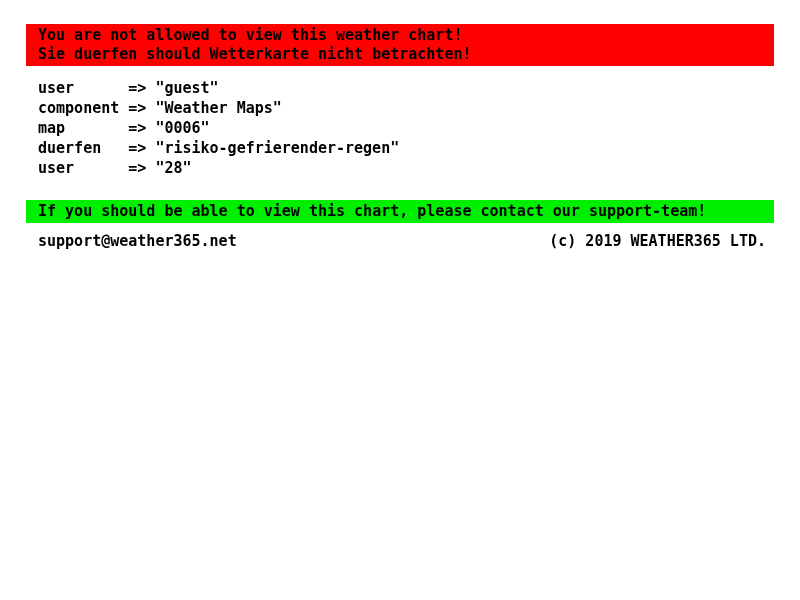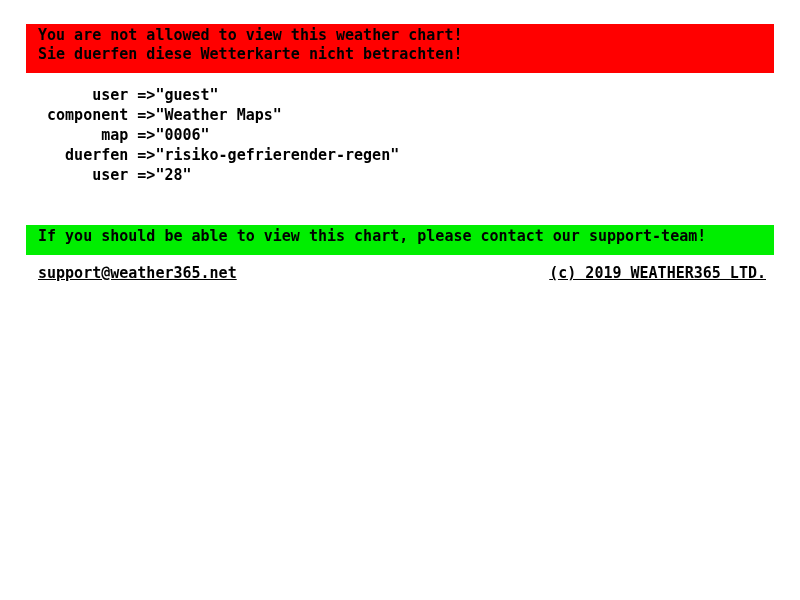--- a/index.html
+++ b/index.html
@@ -10,50 +10,49 @@
     font-weight: bold;
     font-size: 15px;
     color: #000000;
   }
   .container {
     margin-left: 26px;
     width: 748px;
   }
   .banner {
     margin-top: 24px;
-    padding: 2px 0 9px 12px;
+    padding: 2px 0 2px 12px;
     line-height: 19px;
   }
   .banner.red   { background: #ff0000; }
-  .banner.green { background: #00ee00; margin-top: 40px; }
+  .banner.green { background: #00ee00; margin-top: 22px; }
   .details {
     margin: 12px 0 0 12px;
     line-height: 20px;
   }
-  .detail-row { display: flex; white-space: pre; text-align: right; }
+  .detail-row { display: flex; white-space: pre; }
   .detail-row .k { width: 10ch; }
   .detail-row .a { width: 3ch; }
   .footer {
     margin-top: 8px;
     padding: 0 8px 0 12px;
     line-height: 20px;
     display: flex;
     justify-content: space-between;
-    text-decoration: underline;
   }
   .footer a { color: #000000; text-decoration: none; }
 </style>
 </head>
 <body>
 
 <div class="container">
 
   <div class="banner red">
     <div>You are not allowed to view this weather chart!</div>
-    <div>Sie duerfen diese Wetterkarte nicht betrachten!</div>
+    <div>Sie duerfen should Wetterkarte nicht betrachten!</div>
   </div>
 
   <div class="details">
     <div class="detail-row">
       <span class="k">user</span>
       <span class="a">=&gt;</span>
       <span class="v">"guest"</span>
     </div>
     <div class="detail-row">
       <span class="k">component</span>

